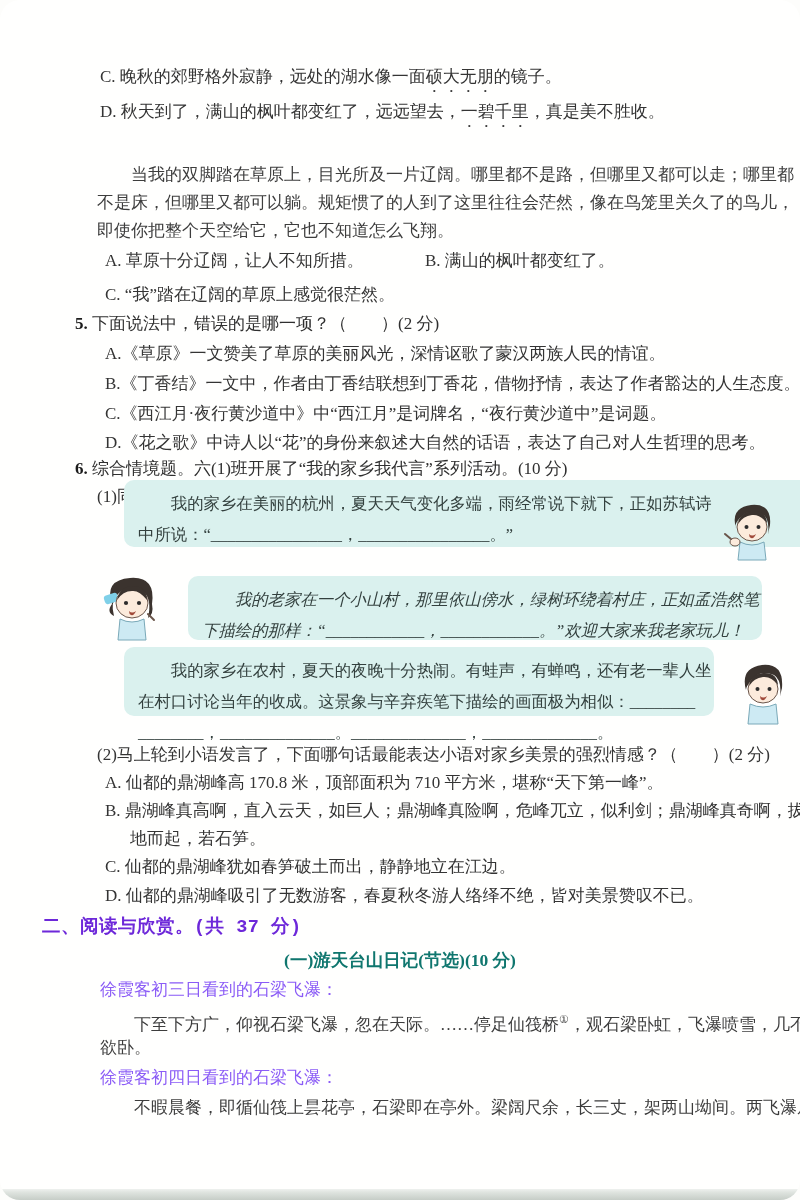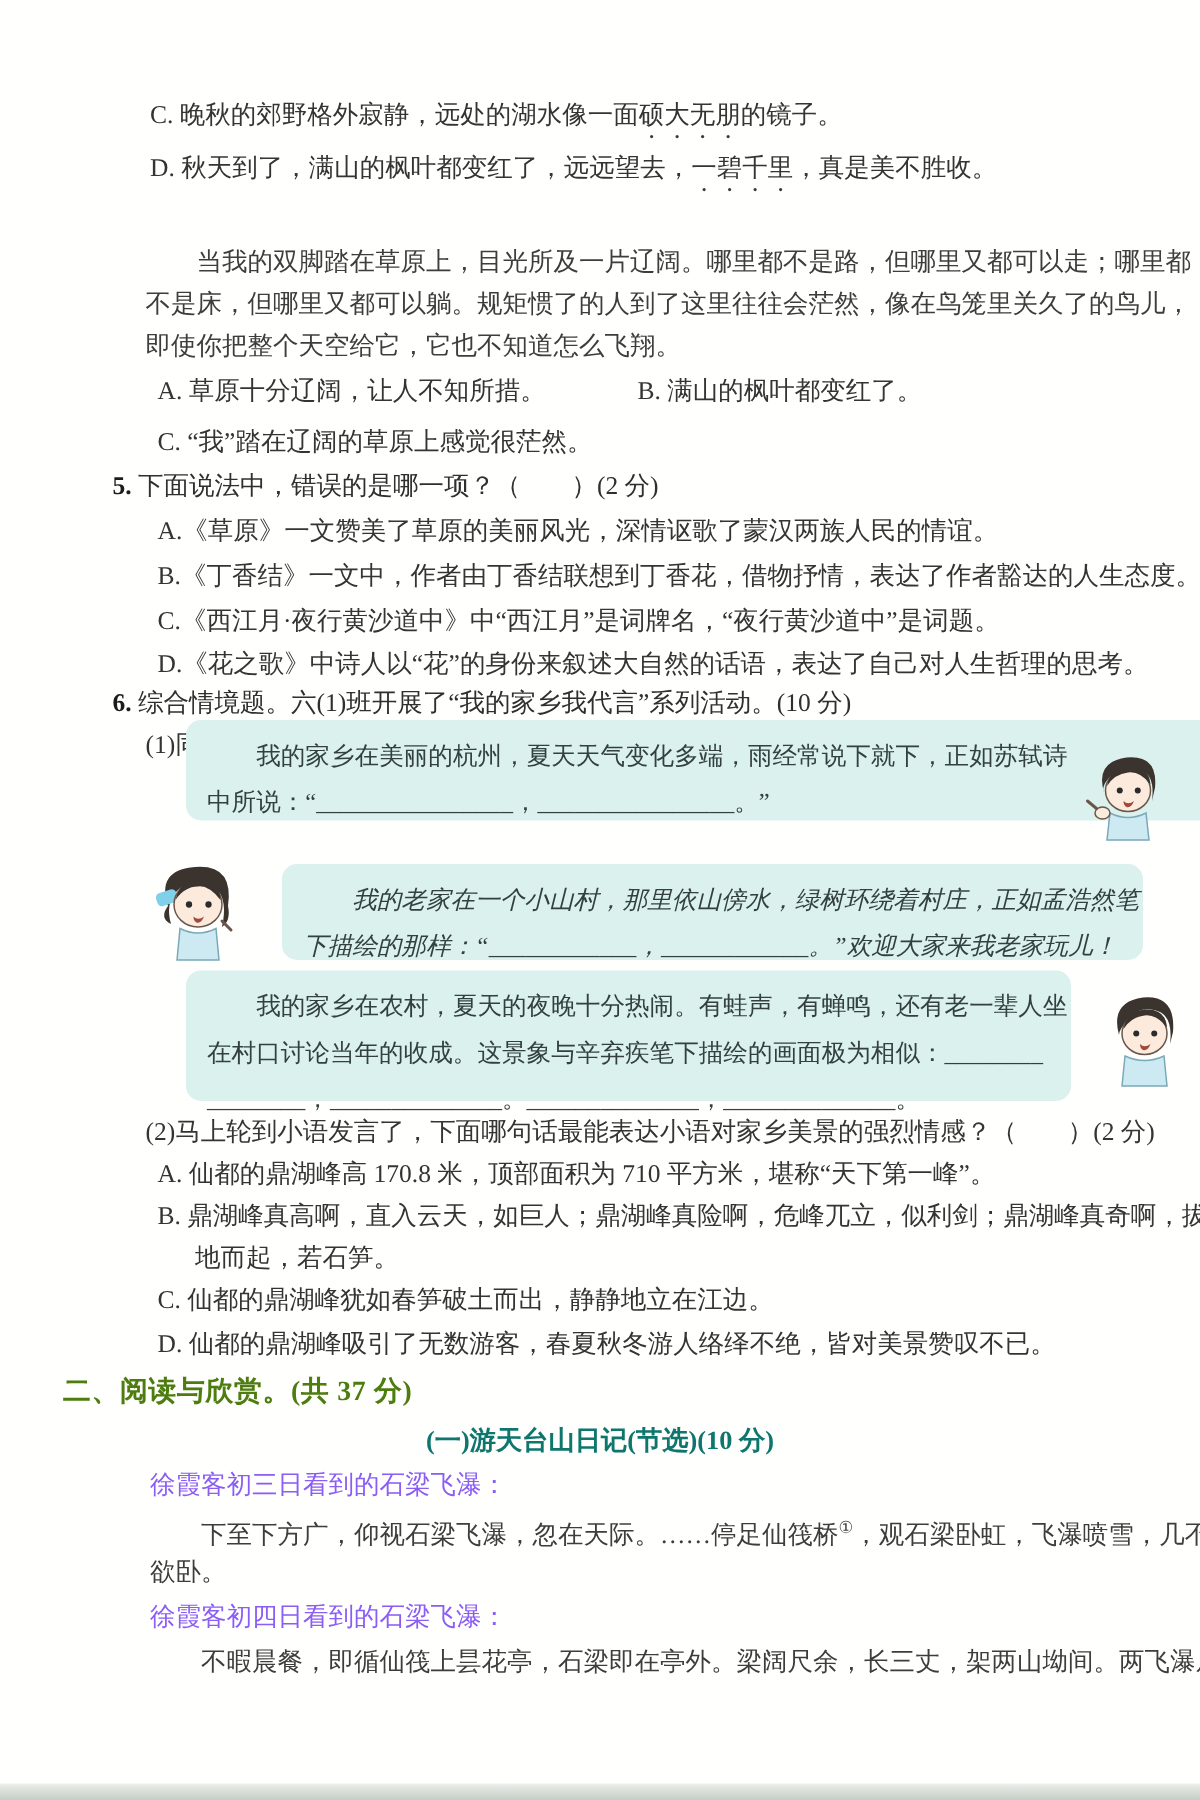--- a/index.html
+++ b/index.html
@@ -1,26 +1,26 @@
 <!DOCTYPE html>
 <html><head>
 <meta charset="utf-8">
 <style>
   html,body{margin:0;padding:0;}
   body{width:800px;height:1200px;background:#fdfdfb;font-family:"Liberation Serif","DejaVu Serif",serif;}
-  .page{position:relative;width:800px;height:1200px;overflow:hidden;background:#fffffe;}
+  .page{position:relative;width:800px;height:1200px;overflow:hidden;background:#fffffe;border-radius:20px;}
   .ln{position:absolute;white-space:nowrap;font-size:17px;color:#343434;line-height:22px;}
   .num{font-weight:bold;color:#1c1c1c;}
   .stem{color:#2f2f2f;}
   .opt{color:#343434;}
   .emdot{-webkit-text-emphasis:filled dot #3a3a3a;-webkit-text-emphasis-position:under right;
          text-emphasis:filled dot #3a3a3a;text-emphasis-position:under right;}
   .kai{color:#3d3d3d;}
-  .heading2{font-weight:bold;font-size:18.5px;color:#4d7c0f;letter-spacing:0.5px;
-            font-family:Liberation Serif, serif;}
+  .heading2{font-weight:bold;font-size:18.5px;color:#6d28d9;letter-spacing:0.5px;
+            font-family:Liberation Mono, monospace;}
   .rtitle{font-weight:bold;font-size:17.5px;color:#0f766e;}
   .teal{color:#8b5cf6;}
   .center{left:0;width:800px;text-align:center;}
   .box{position:absolute;background:#daf1ee;border-radius:10px;padding:8px 14px 6px 14px;box-sizing:border-box;}
   .box p{margin:0;font-size:16.4px;color:#33403e;line-height:31px;white-space:nowrap;}
   .indent{text-indent:2em;}
   .sup{vertical-align:super;font-size:11px;}
   .avatar{position:absolute;}
   .footband{position:absolute;left:0;top:1189px;width:800px;height:11px;
             background:linear-gradient(#eef1ee 0%,#dfe4df 30%,#c6cdc7 100%);}
@@ -78,21 +78,21 @@
       <ellipse cx="42" cy="33" rx="16" ry="15" fill="#fcebdc" stroke="#6a554a" stroke-width="1"></ellipse>
       <path d="M27 30 Q30 16 43 16 Q57 16 57 30 Q49 20 42 21 Q33 21 27 30 Z" fill="#3b332e"></path>
       <circle cx="36" cy="33" r="2.1" fill="#2b2b2b"></circle>
       <circle cx="49" cy="33" r="2.1" fill="#2b2b2b"></circle>
       <path d="M39 41 Q42 44 46 41 Q44 46 41 45 Q39 44 39 41 Z" fill="#a14a3a"></path>
       <path d="M30 49 Q42 55 54 49 L56 70 L28 70 Z" fill="#cdeaf3" stroke="#7aa9b8" stroke-width="1"></path>
       <path d="M58 44 L64 50" stroke="#6a554a" stroke-width="2" stroke-linecap="round"></path>
     </svg>
   </div>
 
-  <div class="box" style="left:124px;top:647px;width:590px;height:87px;">
+  <div class="box" style="left:124px;top:647px;width:590px;height:69px;">
     <p class="indent">我的家乡在农村，夏天的夜晚十分热闹。有蛙声，有蝉鸣，还有老一辈人坐</p>
     <p>在村口讨论当年的收成。这景象与辛弃疾笔下描绘的画面极为相似：________</p>
     <p>________，______________。______________，______________。</p>
   </div>
   <div class="avatar" style="left:732px;top:658px;">
     <svg width="64" height="74" viewBox="0 0 64 74">
       <path d="M14 32 Q8 10 30 7 Q52 5 50 30 L48 38 Q50 22 42 17 Q28 11 20 22 Q14 28 14 32 Z" fill="#3b332e"></path>
       <ellipse cx="31" cy="31" rx="15" ry="14" fill="#fcebdc" stroke="#6a554a" stroke-width="1"></ellipse>
       <path d="M17 28 Q19 16 31 15 Q45 14 46 27 Q39 18 31 19 Q22 20 17 28 Z" fill="#3b332e"></path>
       <circle cx="25.5" cy="31" r="2" fill="#2b2b2b"></circle>

